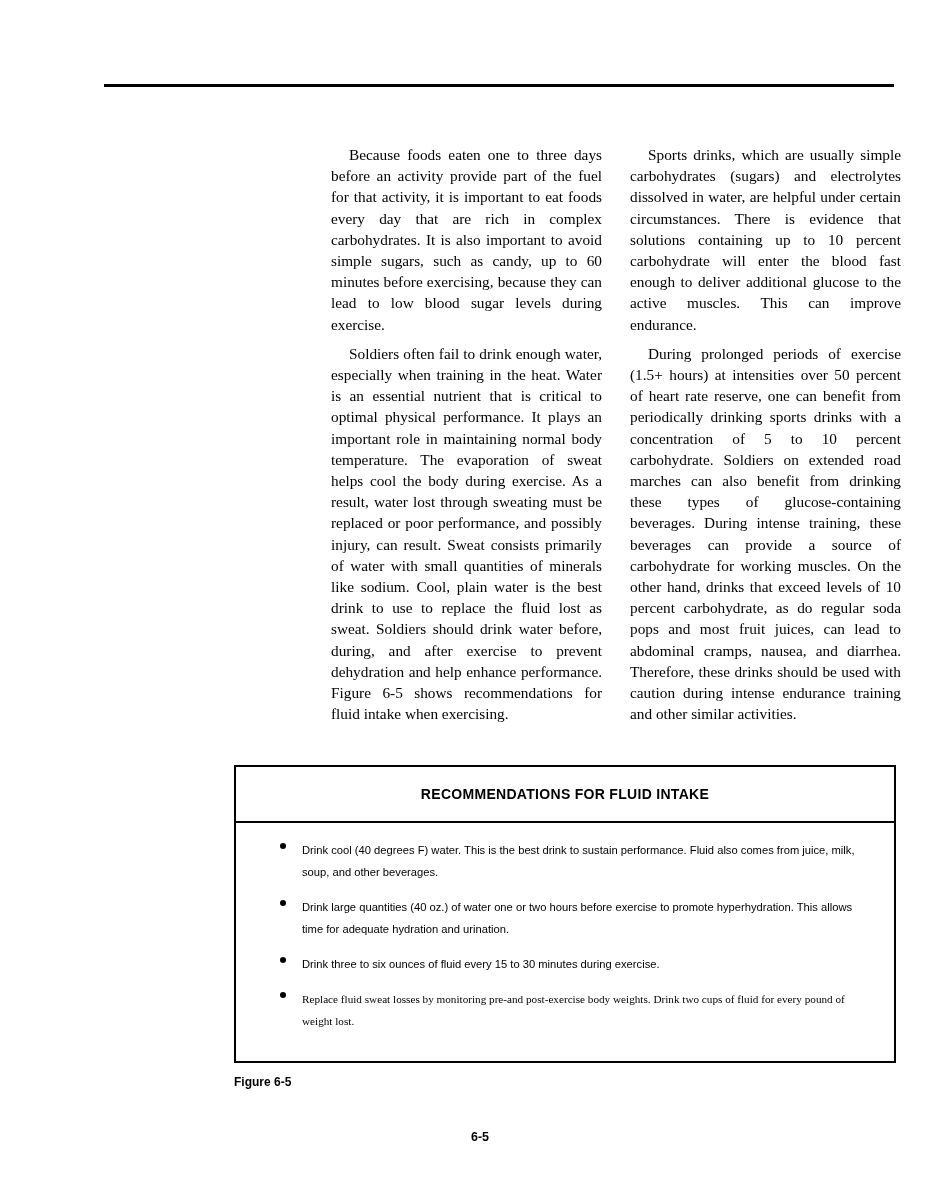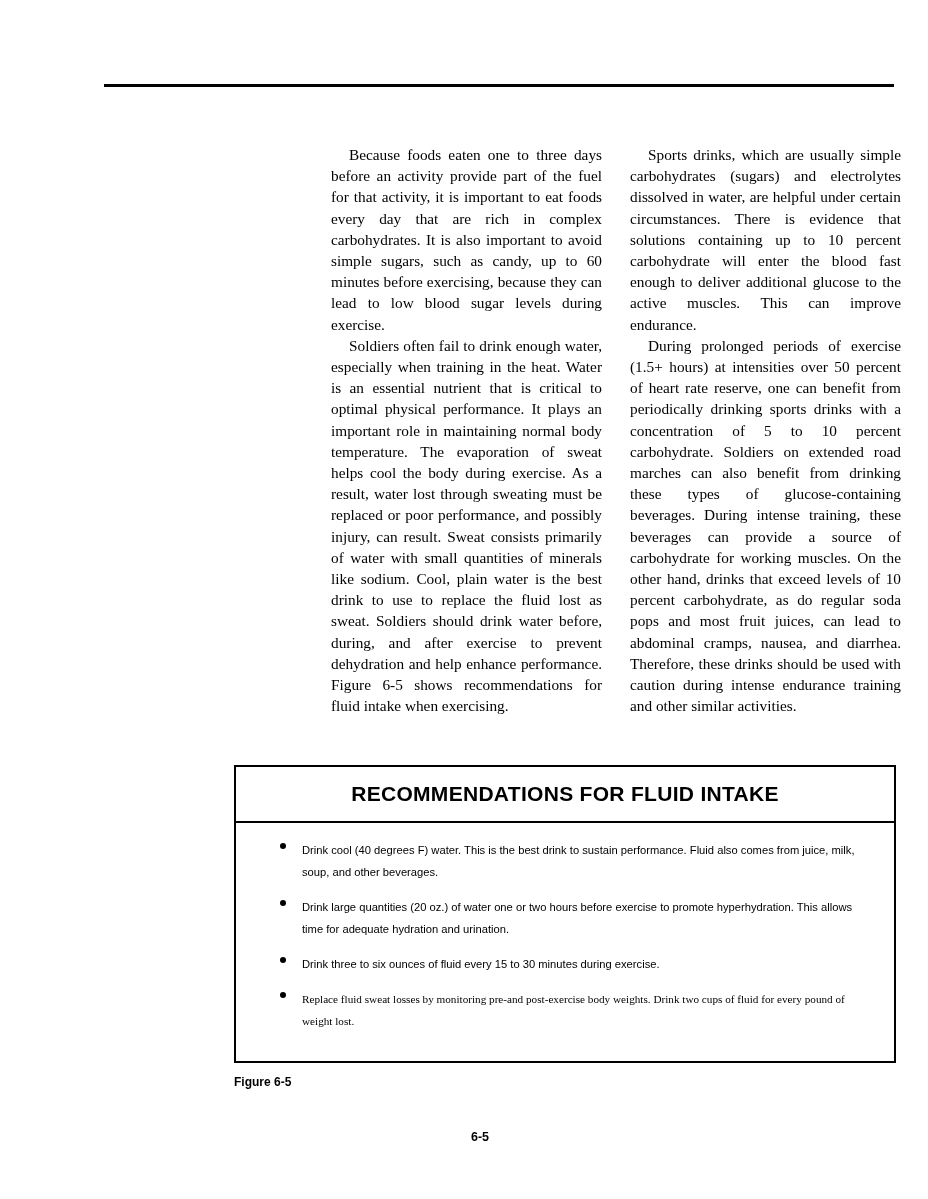--- a/index.html
+++ b/index.html
@@ -44,21 +44,21 @@
     margin: 0;
     font-family: "Liberation Serif", serif;
     font-size: 15.3px;
     line-height: 21.2px;
     text-align: justify;
     text-indent: 18px;
     -webkit-hyphens: manual;
     hyphens: manual;
   }
   .col p + p {
-    margin-top: 0;
+    margin-top: 8px;
   }
 
   
   .figure-box {
     position: absolute;
     left: 218px;
     top: 765px;
     width: 662px;
     height: 298px;
     border: 2px solid #000000;
@@ -68,21 +68,21 @@
   .figure-title-bar {
     height: 54px;
     border-bottom: 2px solid #000000;
     display: flex;
     align-items: center;
     justify-content: center;
   }
   .figure-title {
     font-family: "Liberation Sans", sans-serif;
     font-weight: bold;
-    font-size: 21px;
+    font-size: 14px;
     letter-spacing: 0.3px;
     text-align: center;
   }
   .bullet-list {
     padding: 16px 34px 10px 44px;
   }
   .bullet-item {
     position: relative;
     margin-bottom: 13px;
     font-family: "Liberation Sans", sans-serif;
@@ -147,21 +147,21 @@
     <div class="figure-title-bar">
       <div class="figure-title">RECOMMENDATIONS FOR FLUID INTAKE</div>
     </div>
     <div class="bullet-list">
       <div class="bullet-item">
         <span class="bullet-dot"></span>
         <span>Drink cool (40 degrees F) water. This is the best drink to sustain performance. Fluid also comes from juice, milk, soup, and other beverages.</span>
       </div>
       <div class="bullet-item">
         <span class="bullet-dot"></span>
-        <span>Drink large quantities (20 oz.) of water one or two hours before exercise to promote hyperhydration. This allows time for adequate hydration and urination.</span>
+        <span>Drink large quantities (40 oz.) of water one or two hours before exercise to promote hyperhydration. This allows time for adequate hydration and urination.</span>
       </div>
       <div class="bullet-item">
         <span class="bullet-dot"></span>
         <span>Drink three to six ounces of fluid every 15 to 30 minutes during exercise.</span>
       </div>
       <div class="bullet-item">
         <span class="bullet-dot"></span>
         <span>Replace fluid sweat losses by monitoring pre-and post-exercise body weights. Drink two cups of fluid for every pound of weight lost.</span>
       </div>
     </div>

